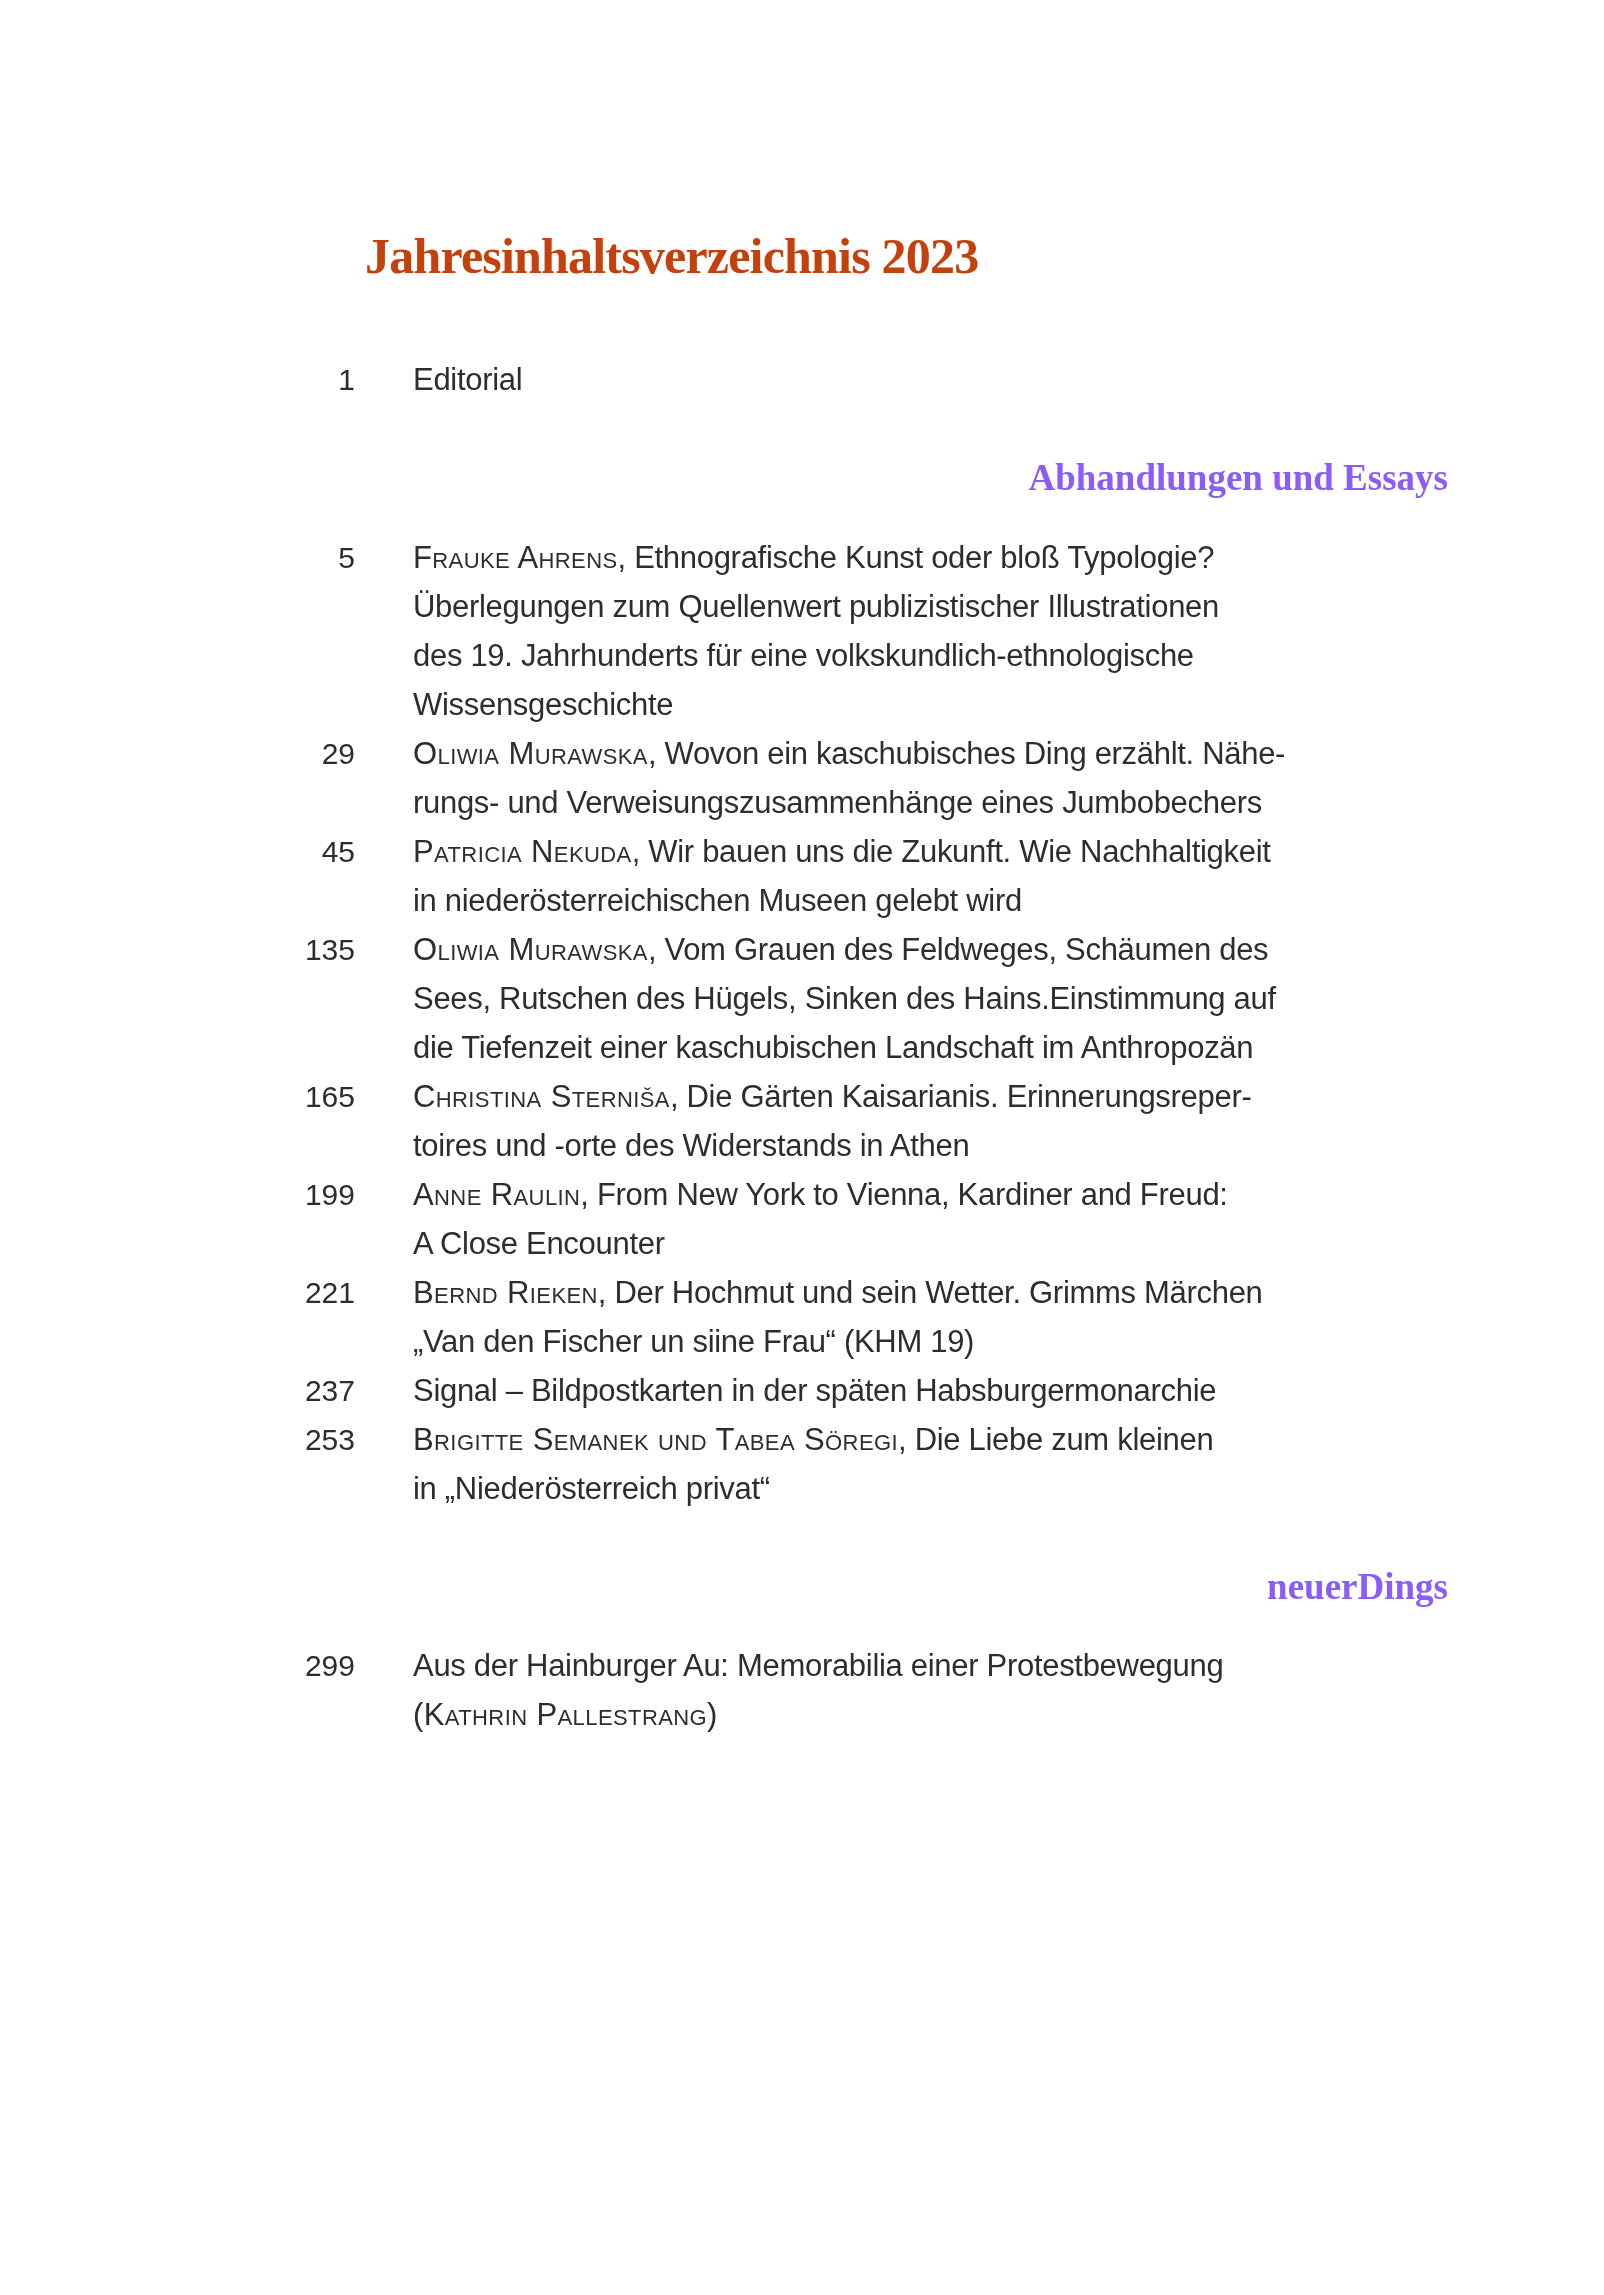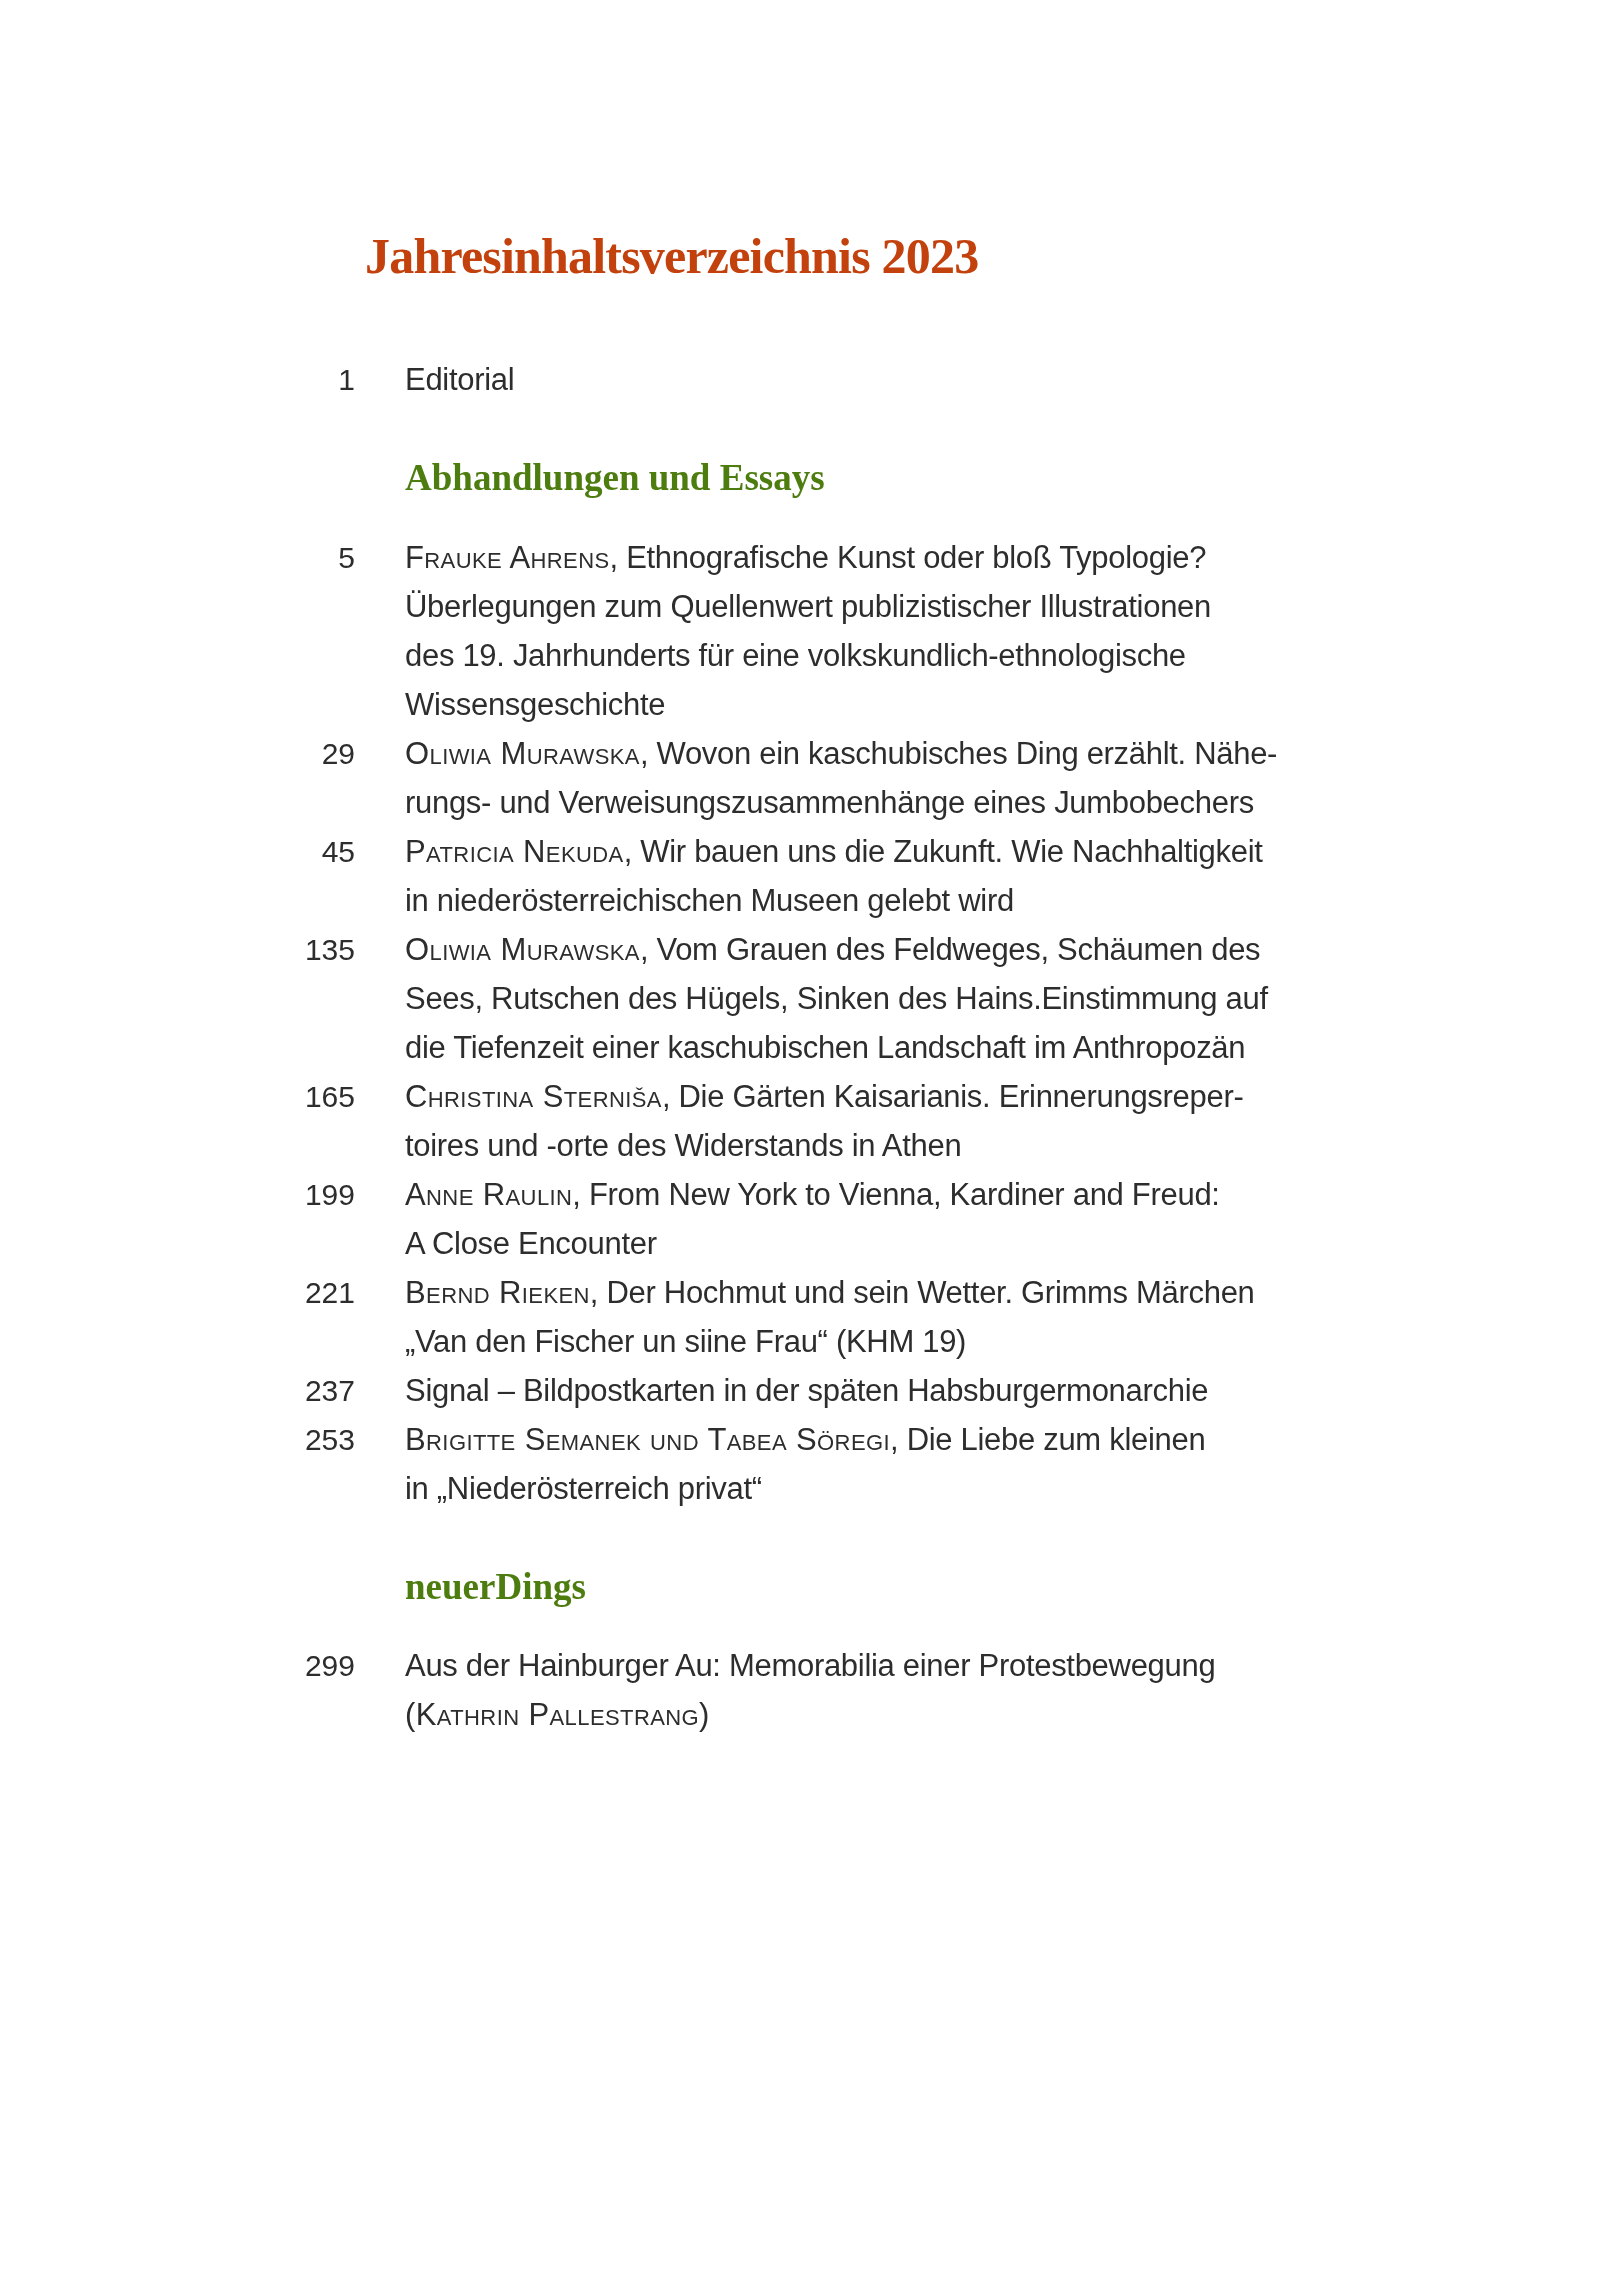--- a/index.html
+++ b/index.html
@@ -51,27 +51,28 @@
     line-height: 49px;
     color: #2d2d2d;
   }
 
   .section-heading {
     font-family: "Liberation Serif", serif;
     font-weight: bold;
     font-size: 37px;
     line-height: 49px;
     letter-spacing: 0;
-    color: #4d7c0f;
+    color: #8b5cf6;
     white-space: nowrap;
     margin-top: 49px;
+    text-align: right;
   }
 
   .entry { position: relative; }
-  .line { white-space: nowrap; }
+  .line { white-space: nowrap; margin-left: 8px; }
 
   .sc {
     font-variant: small-caps;
     letter-spacing: 0.4px;
   }
 </style>
 </head>
 <body>
 
 <div class="page">

